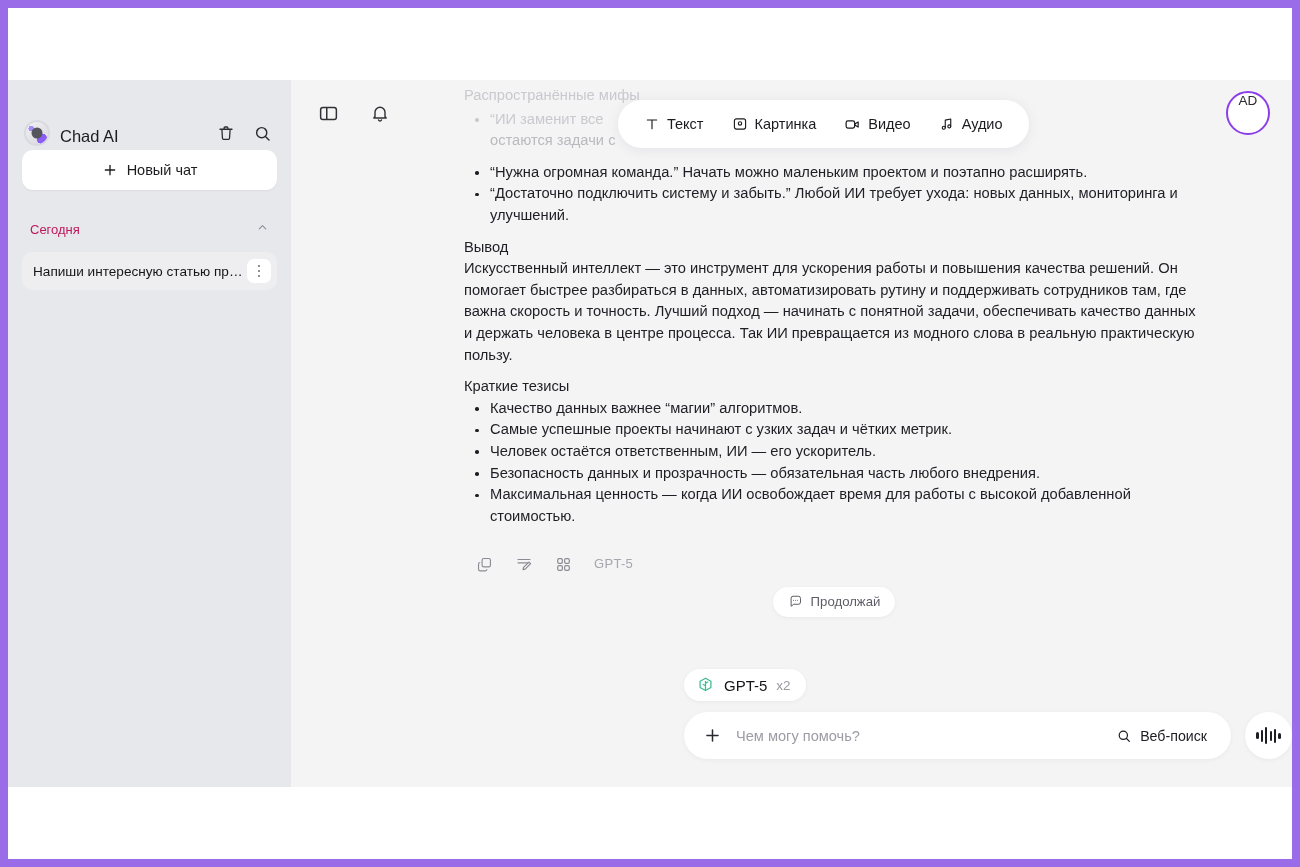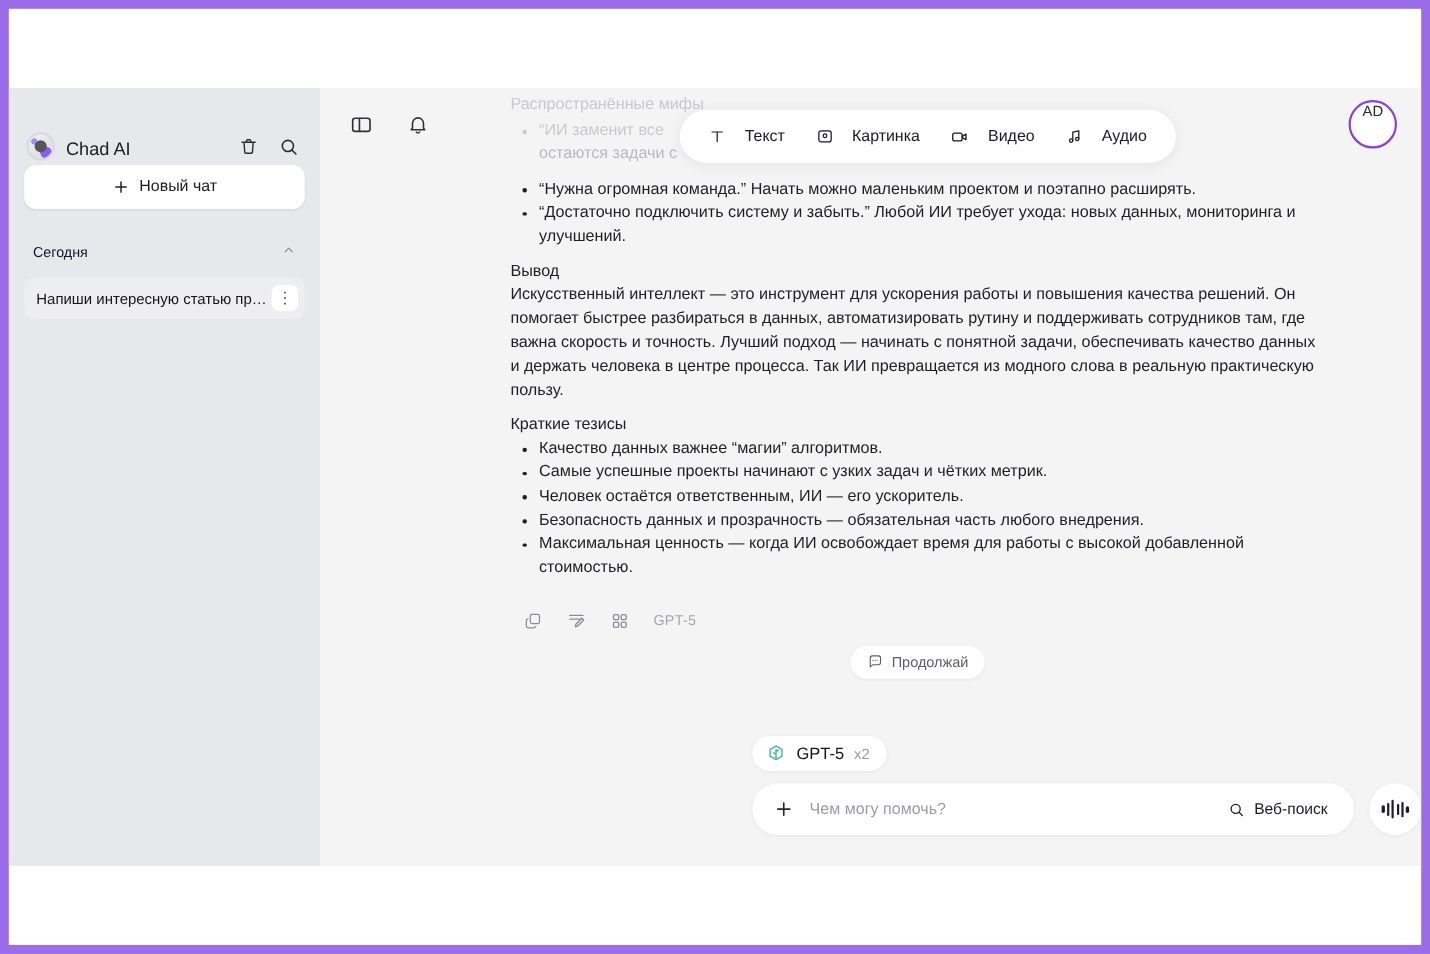--- a/index.html
+++ b/index.html
@@ -85,21 +85,21 @@
     margin-top: 4px;
     box-shadow: 0 1px 2px rgba(0,0,0,.05);
   }
   .sec-head {
     display: flex;
     align-items: center;
     height: 34px;
     margin-top: 22px;
     padding: 0 8px;
     font-size: 13px;
-    color: #0f172a;
+    color: #be185d;
     cursor: pointer;
     justify-content: center;
   }
   .sec-head span:first-child { flex: 1; }
   .chat-item {
     height: 38px;
     background: #eeeef1;
     border-radius: 10px;
     display: flex;
     align-items: center;
@@ -173,21 +173,21 @@
     display: flex;
     align-items: center;
     padding: 0 14px;
     gap: 4px;
     z-index: 8;
     box-shadow: 0 2px 14px rgba(20,20,40,.07);
   }
   .tab {
     display: flex;
     align-items: center;
-    gap: 17px;
+    gap: 7px;
     padding: 7px 12px;
     border-radius: 18px;
     font-size: 14.5px;
     color: #1a1a1f;
     cursor: pointer;
     white-space: nowrap;
   }
   .tab svg { display: block; }
   
   .scroll {

